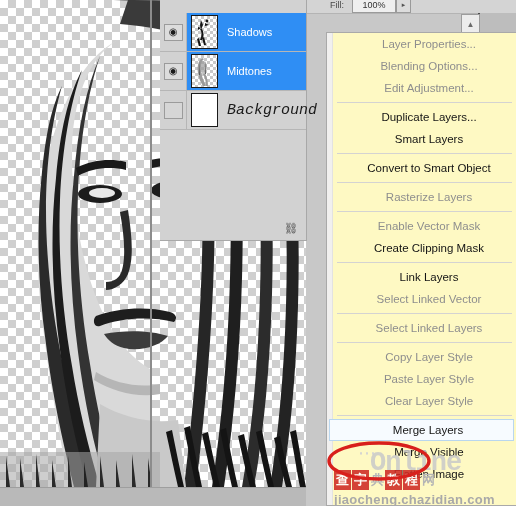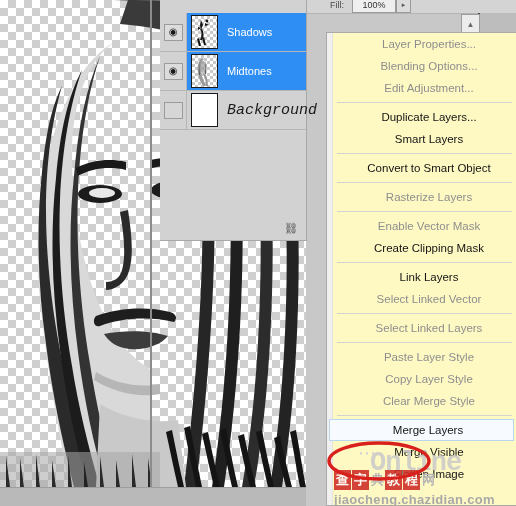--- a/index.html
+++ b/index.html
@@ -400,23 +400,23 @@
       <div class="menu-item disabled">Rasterize Layers</div>
       <div class="menu-sep"></div>
       <div class="menu-item disabled">Enable Vector Mask</div>
       <div class="menu-item enabled">Create Clipping Mask</div>
       <div class="menu-sep"></div>
       <div class="menu-item enabled">Link Layers</div>
       <div class="menu-item disabled">Select Linked Vector</div>
       <div class="menu-sep"></div>
       <div class="menu-item disabled">Select Linked Layers</div>
       <div class="menu-sep"></div>
+      <div class="menu-item disabled">Copy Layer Style</div>
       <div class="menu-item disabled">Paste Layer Style</div>
-      <div class="menu-item disabled">Copy Layer Style</div>
-      <div class="menu-item disabled">Clear Merge Style</div>
+      <div class="menu-item disabled">Clear Layer Style</div>
       <div class="menu-sep"></div>
       <div class="menu-item enabled hovered">Merge Layers</div>
       <div class="menu-item enabled">Merge Visible</div>
       <div class="menu-item enabled">Flatten Image</div>
     </div>
 </div>
 
 <div id="watermark">
   <div id="wm-dots">⋯</div>
   <div id="wm-online">Online</div>

